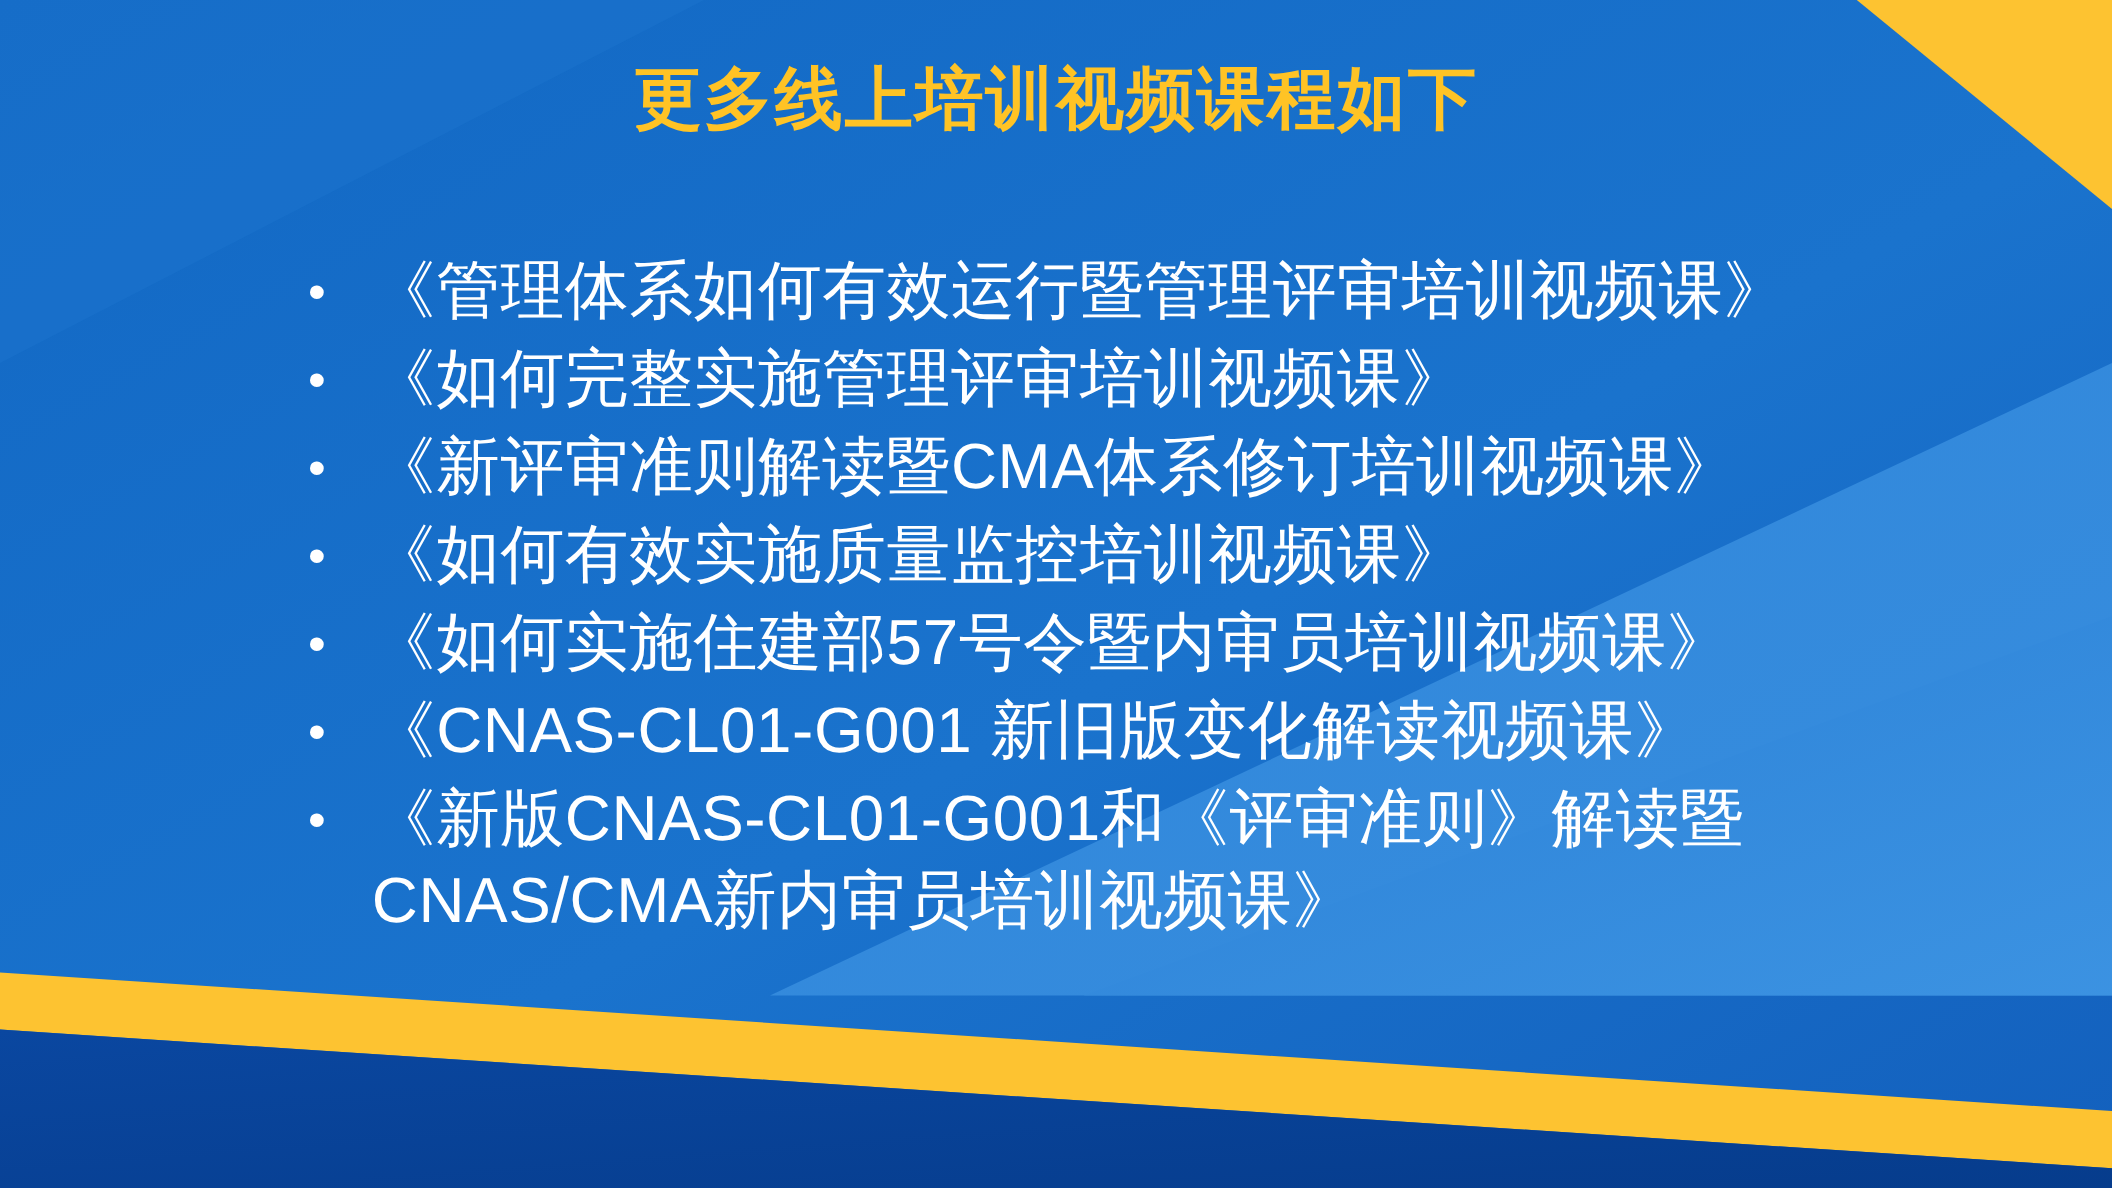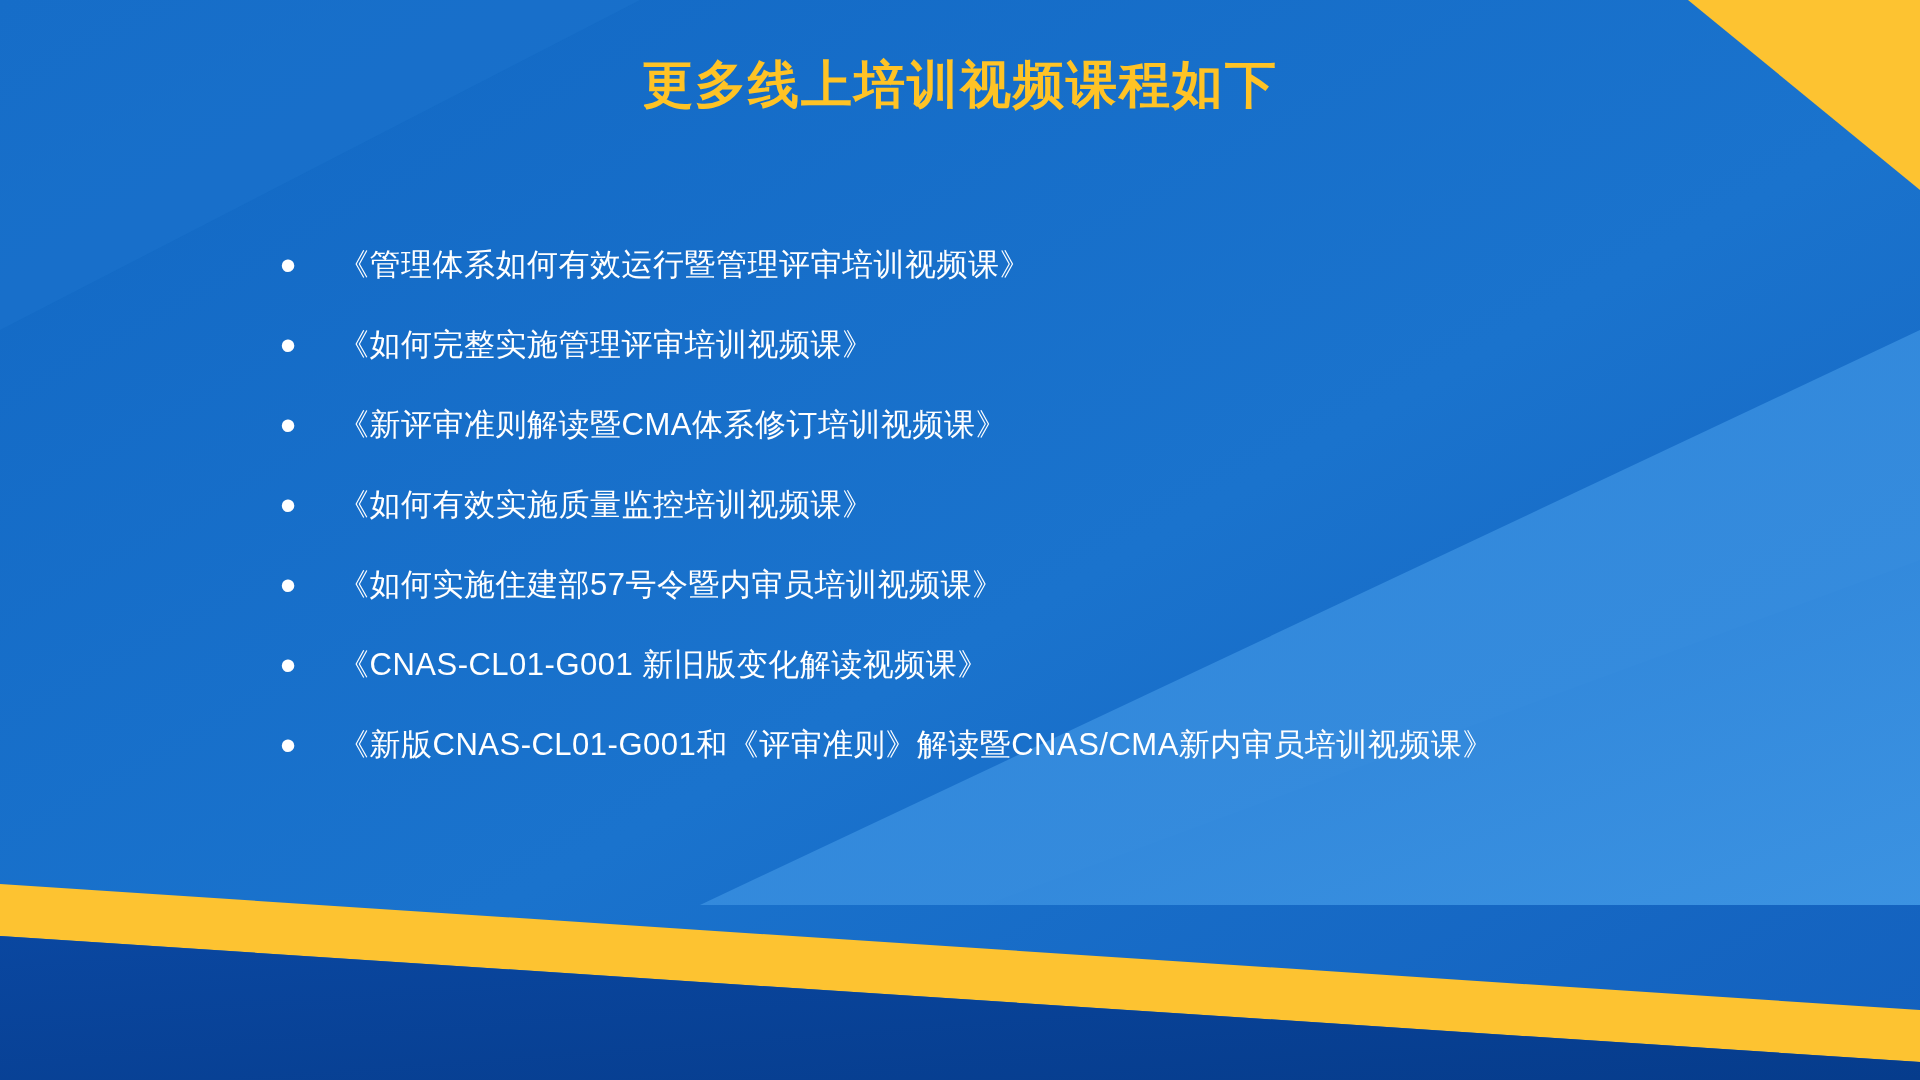--- a/index.html
+++ b/index.html
@@ -25,21 +25,21 @@
   }
   .bg-layer svg { display: block; width: 1920px; height: 1080px; }
 
   
   .title {
     position: absolute;
     left: 0;
     right: 0;
     top: 58px;
     text-align: center;
-    font-size: 51px;
+    font-size: 62px;
     line-height: 1.05;
     font-weight: bold;
     color: #FFC325;
     letter-spacing: 2px;
     white-space: nowrap;
   }
 
   
   .list {
     position: absolute;
@@ -59,21 +59,21 @@
     font-size: 46px;
     line-height: 74px;
     text-align: left;
     padding-left: 12px;
     box-sizing: border-box;
     user-select: none;
   }
   .item-text {
     flex: 1 1 auto;
     color: #ffffff;
-    font-size: 31px;
+    font-size: 58px;
     line-height: 74px;
     letter-spacing: 0.5px;
     max-width: 1440px;
   }
   .item-text.wrap {
     max-width: 1420px;
   }
 </style>
 </head>
 <body>

